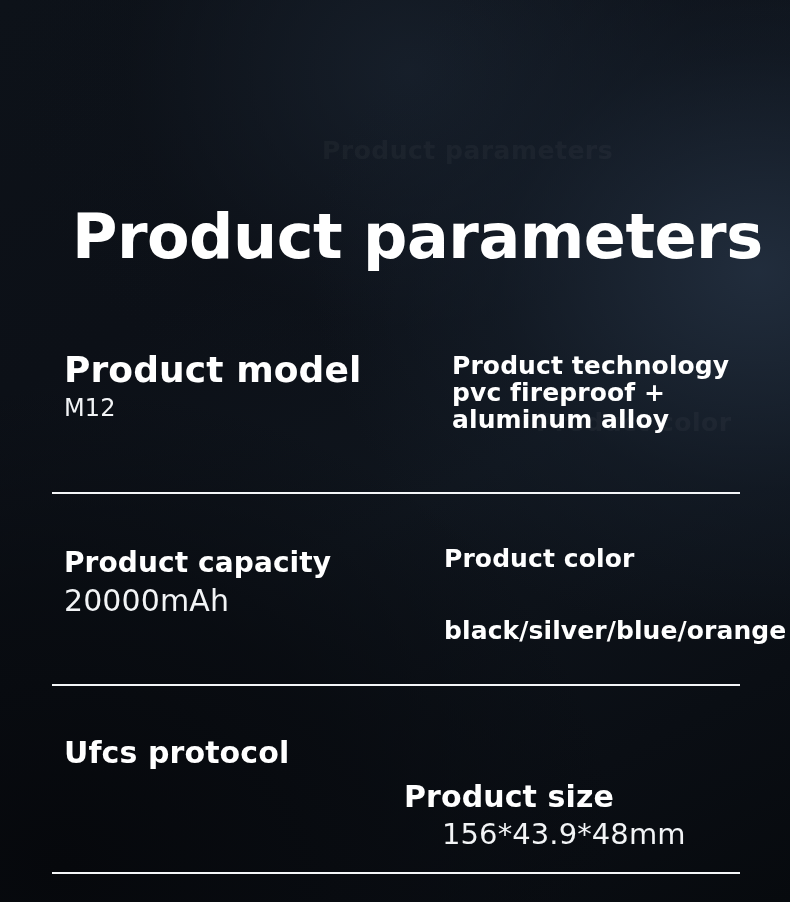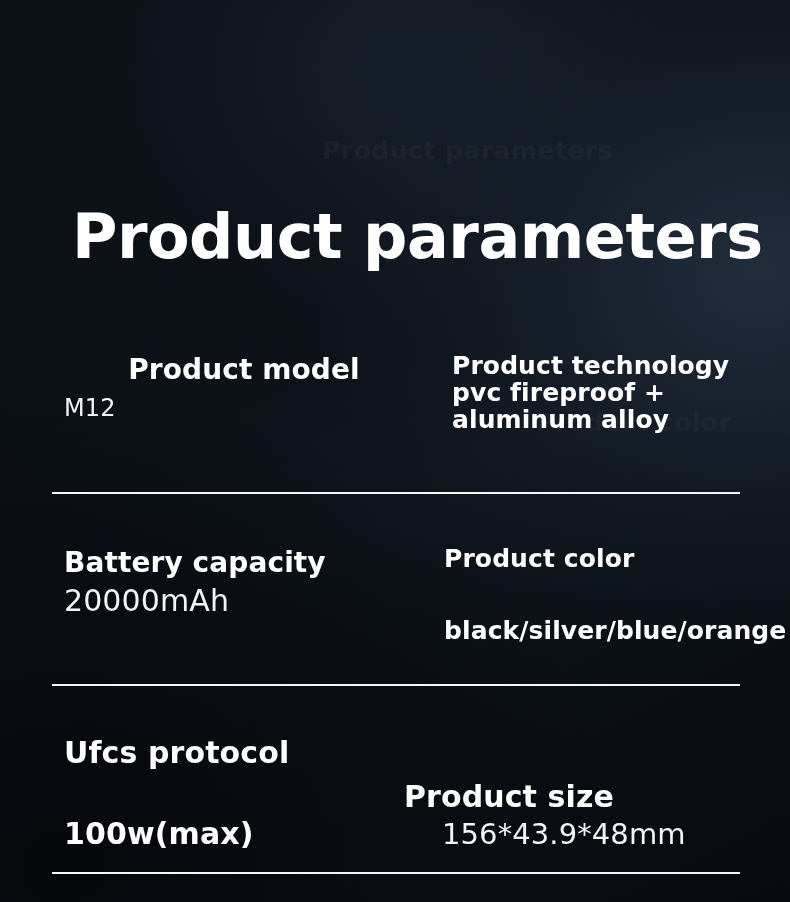--- a/index.html
+++ b/index.html
@@ -134,21 +134,21 @@
     line-height: 36px;
     margin-top: 44px;
   }
 
   .row-3 .cell-right .spec-value {
     font-size: 29px;
     line-height: 38px;
     padding-left: 38px;
   }
 
-  .row-1 .cell-left .spec-label { font-size: 28px; line-height: 36px; text-align: center; }
+  .row-1 .cell-left .spec-label { font-size: 36px; line-height: 36px; }
   .row-1 .cell-left .spec-value { font-size: 24px; line-height: 40px; }
 
   .row-2 .cell-left .spec-label { font-size: 28px; line-height: 36px; }
   .row-2 .cell-left .spec-value { font-size: 30px; line-height: 40px; }
 
   
   .divider {
     position: absolute;
     left: 52px;
     width: 688px;
@@ -179,35 +179,34 @@
     <div class="cell cell-right">
       <div class="spec-label block">Product technology pvc fireproof + aluminum alloy</div>
       <div class="spec-value bold"></div>
     </div>
   </div>
 
   <div class="divider divider-1"></div>
 
   <div class="spec-row row-2">
     <div class="cell cell-left">
-      <div class="spec-label">Battery capacity</div>
+      <div class="spec-label">Product capacity</div>
       <div class="spec-value">20000mAh</div>
     </div>
     <div class="cell cell-right">
       <div class="spec-label">Product color</div>
       <div class="spec-value bold">black/silver/blue/orange</div>
     </div>
   </div>
 
   <div class="divider divider-2"></div>
 
   <div class="spec-row row-3">
     <div class="cell cell-left">
       <div class="spec-label">Ufcs protocol</div>
-      <div class="spec-value bold">100w(max)</div>
     </div>
     <div class="cell cell-right">
       <div class="spec-label">Product size</div>
       <div class="spec-value">156*43.9*48mm</div>
     </div>
   </div>
 
   <div class="divider divider-3"></div>
 
 </div>

